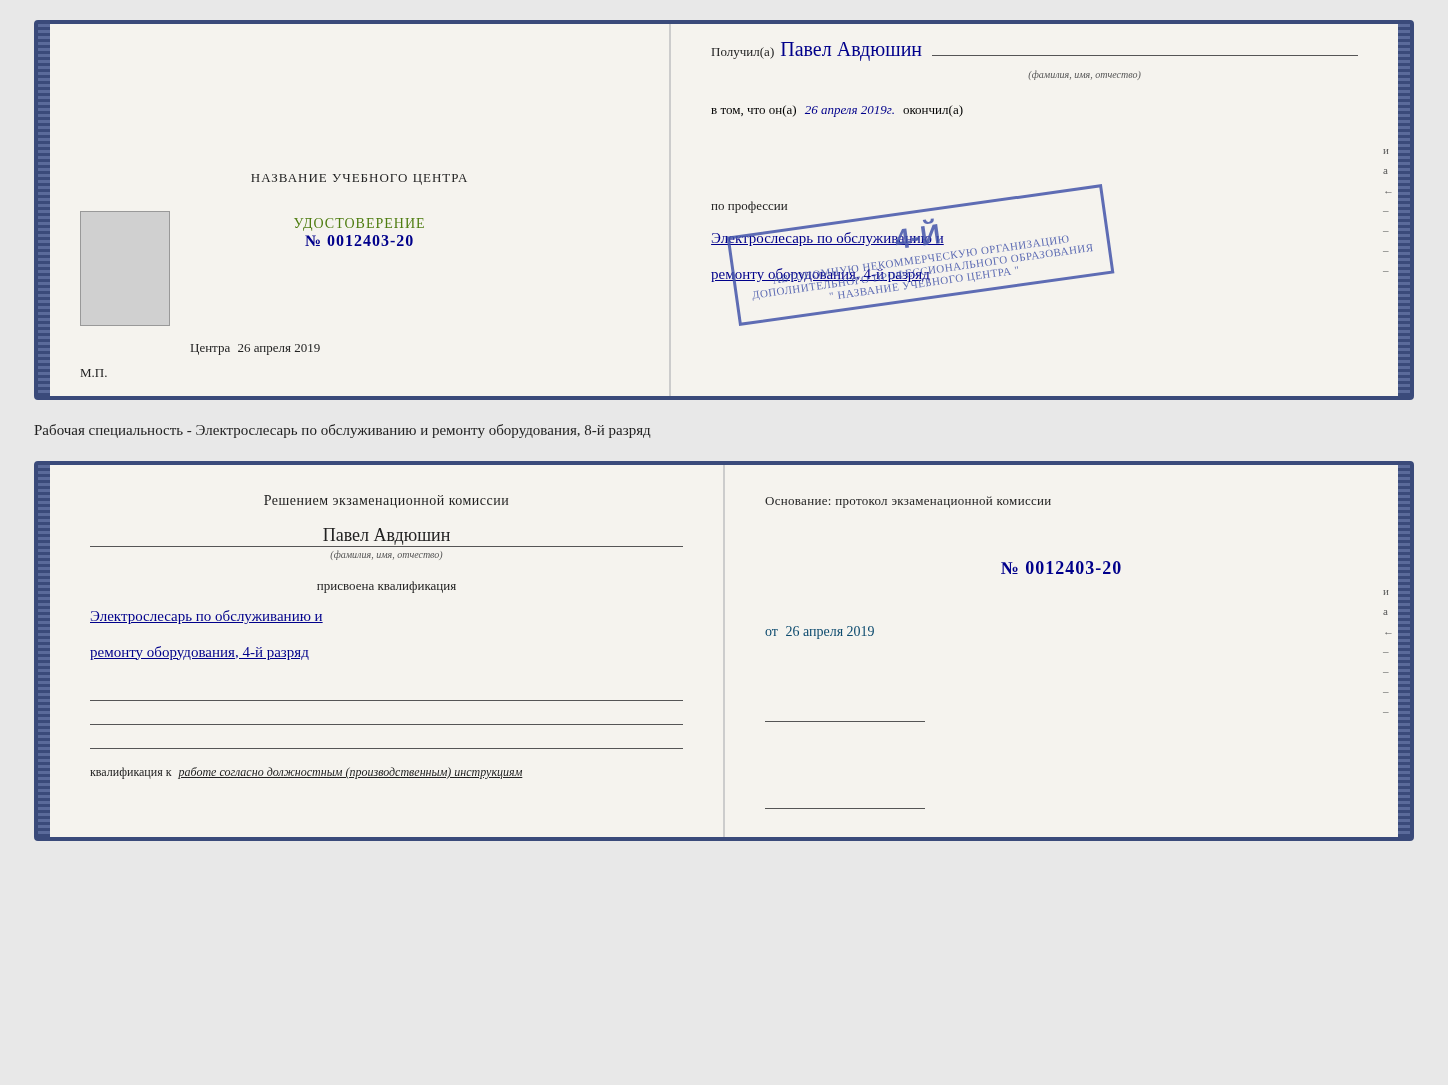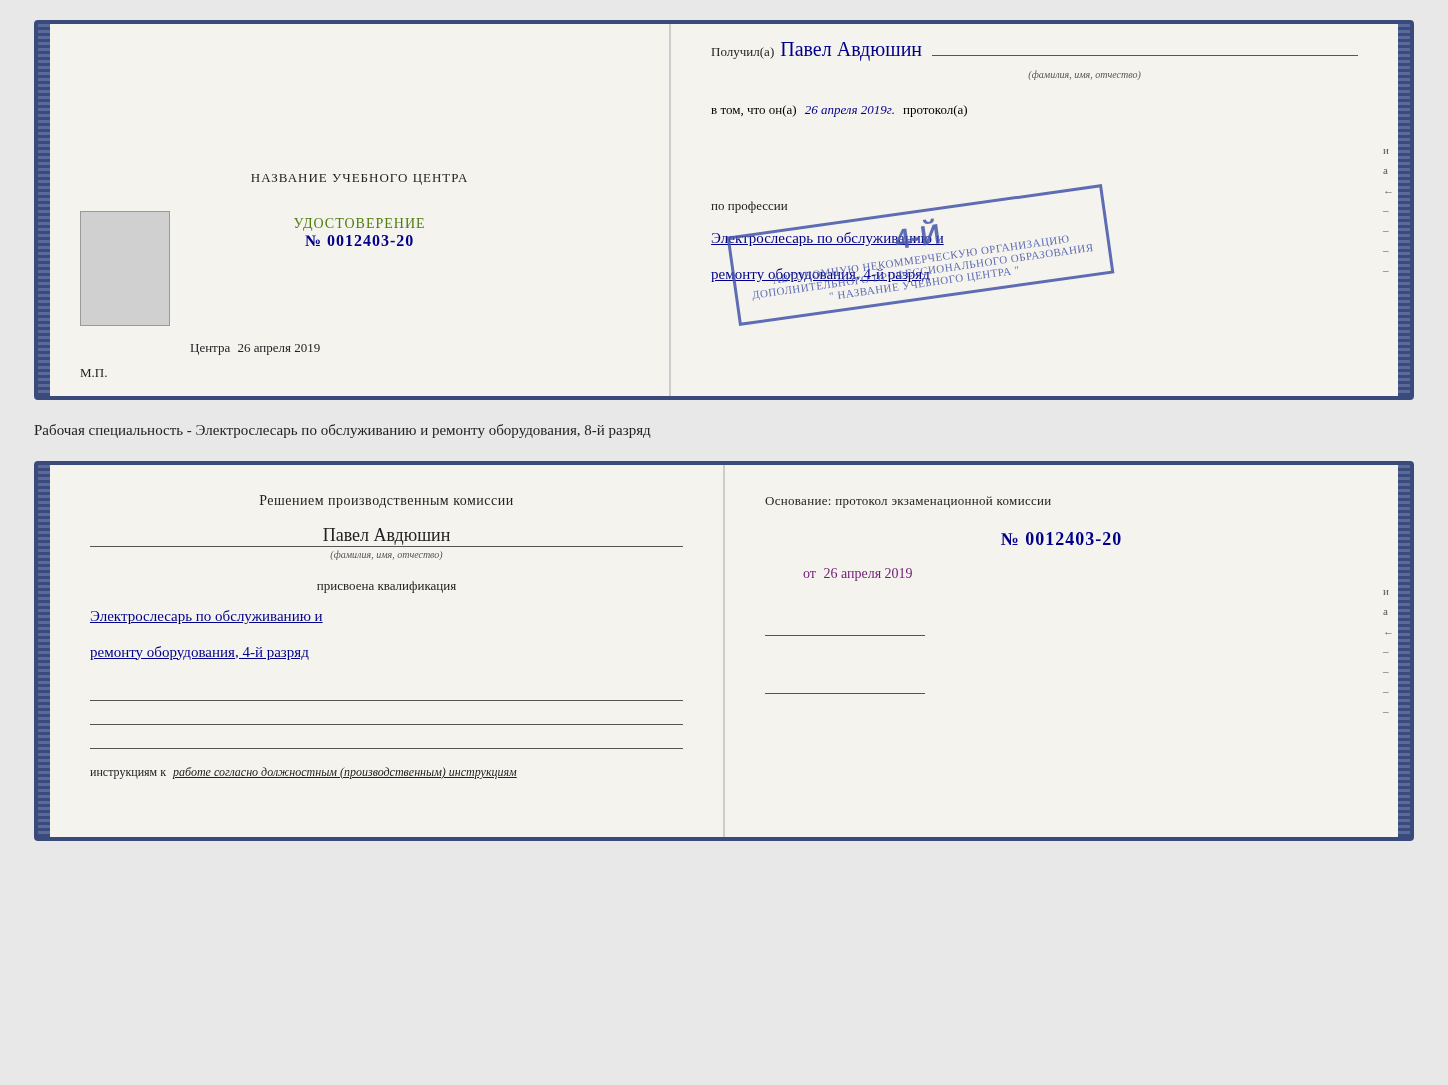--- a/index.html
+++ b/index.html
@@ -213,20 +213,21 @@
       gap: 10px;
     }
 
     .qual-right {
       flex: 1;
       padding: 28px 40px;
       display: flex;
       flex-direction: column;
       gap: 10px;
       position: relative;
+      justify-content: space-between;
     }
 
     .qual-right-spine {
       width: 12px;
       background: repeating-linear-gradient(
         0deg,
         #3a4a7a 0px, #3a4a7a 3px,
         #5a6a9a 3px, #5a6a9a 6px
       );
       flex-shrink: 0;
@@ -301,22 +302,21 @@
     .osnov-number {
       font-size: 18px;
       font-weight: bold;
       color: #00008b;
       text-align: center;
       letter-spacing: 1px;
     }
 
     .osnov-date {
       font-size: 14px;
-      color: #701a75;
-      margin-left: 38px;
+      color: #0c4a6e;
     }
 
     .predsedatel {
       font-size: 13px;
       color: #222;
       margin-top: 10px;
       line-height: 1.4;
     }
 
     .sign-line {
@@ -382,21 +382,21 @@
       <div class="recipient-line">
         <span style="white-space:nowrap;">Получил(a)</span>
         <span class="handwritten" style="font-size:20px;">Павел Авдюшин</span>
         <span style="flex:1;border-bottom:1px solid #555;margin-left:4px;"></span>
       </div>
       <div class="field-label" style="margin-top:-8px;margin-left:100px;">(фамилия, имя, отчество)</div>
 
       <div style="display:flex;align-items:flex-start;gap:8px;font-size:13px;margin-top:10px;">
         <span>в том, что он(a)</span>
         <span class="vtom-date">26 апреля 2019г.</span>
-        <span>протокол(а)</span>
+        <span>окончил(а)</span>
       </div>
 
       <div style="position:relative;">
         <div class="stamp-overlay">
           <div class="stamp-num">4-й</div>
           <div style="font-size:11px;">АВТОНОМНУЮ НЕКОММЕРЧЕСКУЮ ОРГАНИЗАЦИЮ</div>
           <div style="font-size:11px;">ДОПОЛНИТЕЛЬНОГО ПРОФЕССИОНАЛЬНОГО ОБРАЗОВАНИЯ</div>
           <div style="font-size:11px;">" НАЗВАНИЕ УЧЕБНОГО ЦЕНТРА "</div>
         </div>
         <div style="font-size:13px;color:#222;padding-left:200px;">&nbsp;</div>
@@ -419,40 +419,40 @@
 
     <div class="cert-right-spine"></div>
   </div>
 
   <div class="separator-text">Рабочая специальность - Электрослесарь по обслуживанию и ремонту оборудования, 8-й разряд</div>
 
   <div class="qual-book">
     <div class="cert-spine"></div>
 
     <div class="qual-left">
-      <div class="decision-title">Решением производственным комиссии</div>
+      <div class="decision-title">Решением экзаменационной комиссии</div>
 
       <div style="text-align:center;margin-top:6px;">
         <div class="person-name-large">Павел Авдюшин</div>
         <div class="fio-label">(фамилия, имя, отчество)</div>
       </div>
 
       <div class="prisvoena" style="margin-top:8px;">присвоена квалификация</div>
 
       <div class="qual-profession">Электрослесарь по обслуживанию и</div>
       <div class="qual-profession">ремонту оборудования, 4-й разряд</div>
 
       <div class="bottom-lines">
         <div class="bottom-line"></div>
         <div class="bottom-line"></div>
         <div class="bottom-line"></div>
       </div>
 
       <div class="dopuskaetsya">
-        <span>инструкциям к</span>
+        <span>квалификация к</span>
         <span class="dopusk-underlined" style="margin-left:4px;">работе согласно должностным (производственным) инструкциям</span>
       </div>
     </div>
 
     <div class="qual-right">
       <div class="osnov-title">Основание: протокол экзаменационной комиссии</div>
 
       <div class="osnov-number" style="margin-top:10px;">№ 0012403-20</div>
 
       <div class="osnov-date" style="margin-top:6px;">

